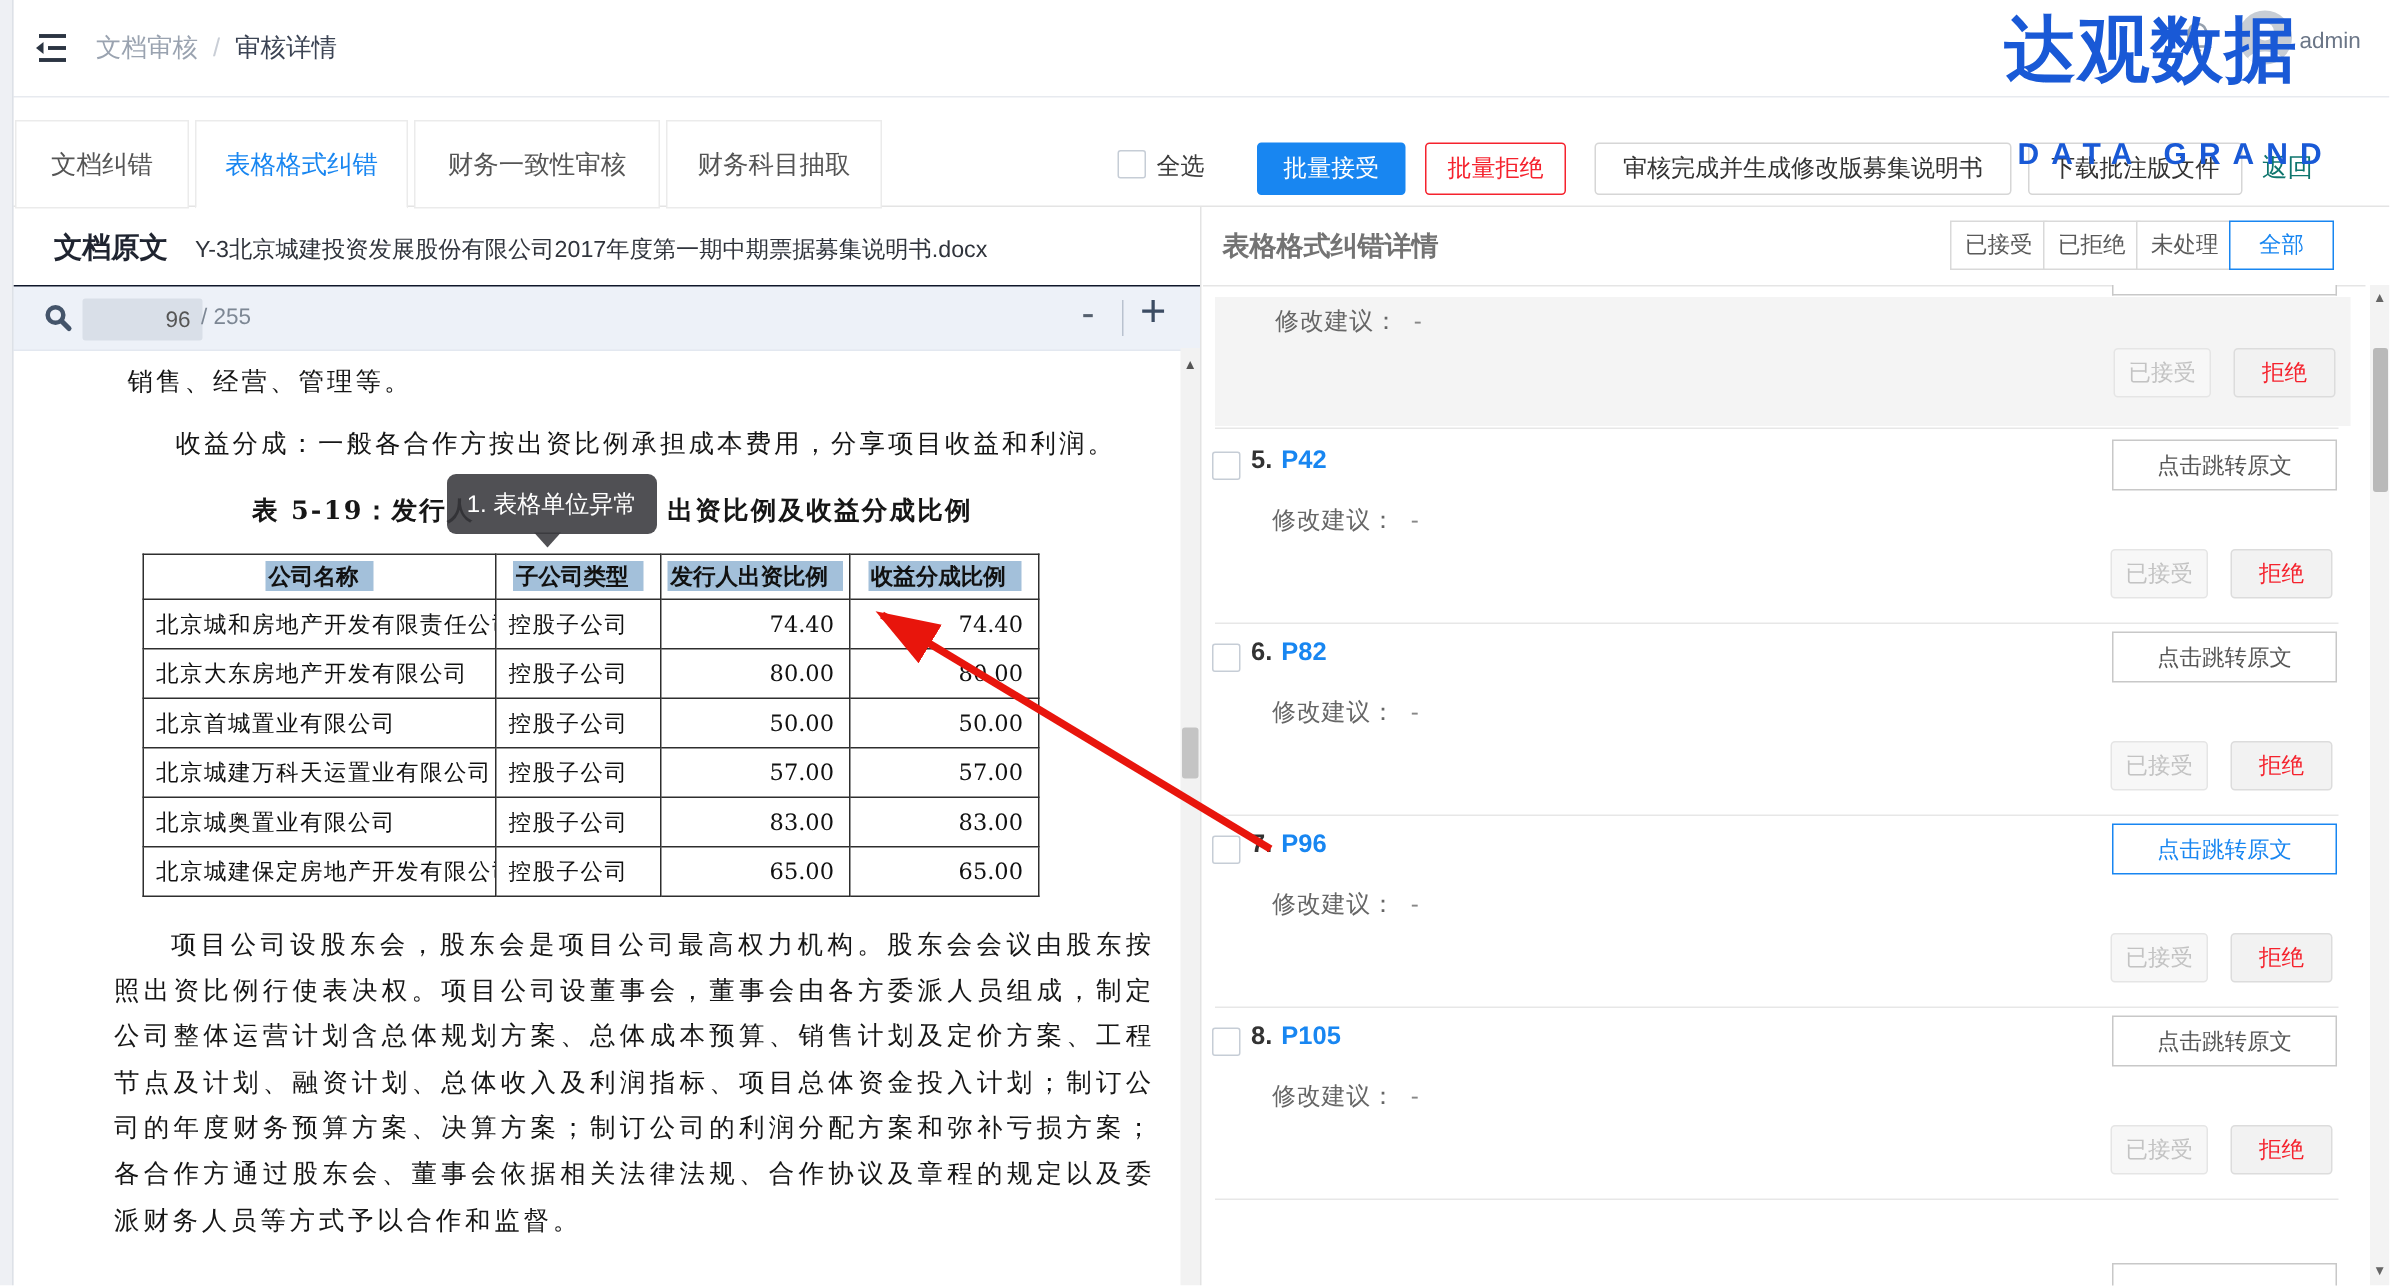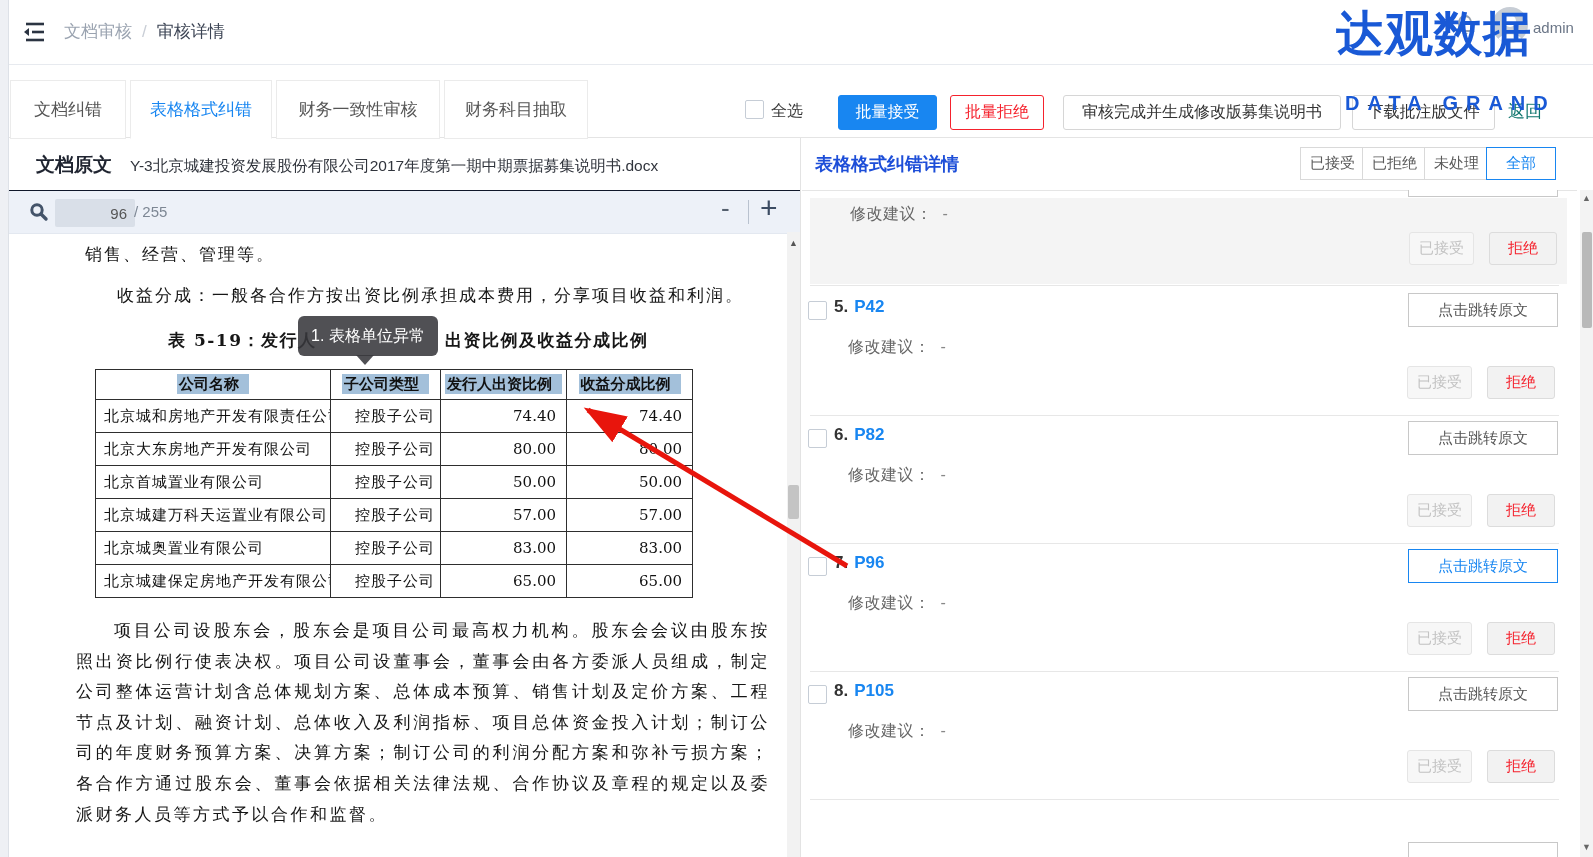--- a/index.html
+++ b/index.html
@@ -71,30 +71,30 @@
   #tooltip{left:290px;top:179px;width:140px;height:40px;background:rgba(56,56,60,.88);border-radius:6px;
            color:#fff;font-size:16px;z-index:30;font-family:"Liberation Sans",sans-serif}
   #tooltip .caret{position:absolute;left:58px;top:39px;width:0;height:0;
            border-left:9px solid transparent;border-right:9px solid transparent;border-top:10px solid rgba(56,56,60,.88)}
   #doc-table{left:87px;top:232px;width:597px;border-collapse:collapse;table-layout:fixed;
              font-family:"DejaVu Serif","Liberation Serif",serif}
   #doc-table td,#doc-table th{border:1px solid #2e2e2e;font-size:15px;color:#111;overflow:hidden;white-space:nowrap}
   #doc-table th{height:27px;font-weight:bold;text-align:center}
   #doc-table td{height:30px}
   .td-name{padding-left:8px;letter-spacing:1px}
-  .td-type{padding-left:24px;letter-spacing:1px}
+  .td-type{padding-left:8px;letter-spacing:1px}
   .td-num{text-align:right;padding-right:10px}
   .th-hl{background:#a3c0da;padding:1px 2px}
   .th-hl::after{content:"";display:inline-block;width:5px;height:15px;background:#a3c0da;margin-left:3px;vertical-align:-2px}
   #doc-p3{left:68px;top:478px;width:694px;font-size:17px;line-height:30.6px;text-align:justify;
           text-indent:38px;letter-spacing:2.5px}
 
   
   #rp{left:802px;top:137px;width:775px;height:720px;background:#fff}
-  #rp-title{left:13px;top:15px;font-size:18px;font-weight:bold;color:#1d4ed8}
+  #rp-title{left:13px;top:15px;font-size:18px;font-weight:bold;color:#737373}
   .filt{top:10px;height:31px;background:#fff;border:1px solid #d9d9d9;font-size:15px;color:#5a5a5a;cursor:pointer}
   #filt-accepted{left:498px;width:63px}
   #filt-rejected{left:560px;width:63px}
   #filt-pending{left:622px;width:63px}
   #filt-all{left:684px;width:68px;color:#1886f1;border-color:#1886f1;z-index:2}
   #rp-divider{left:0;top:53px;width:775px;height:1px;background:#e5e5e5}
 
   .jump{background:#fff;border:1px solid #c8c8c8;font-size:15px;color:#555;cursor:pointer;white-space:nowrap}
   .jump.active{border-color:#1886f1;color:#1886f1}
   .btn-accepted{background:#f7f7f7;border:1px solid #e5e5e5;color:#c3c3c3;border-radius:3px;font-size:15px;cursor:default}

